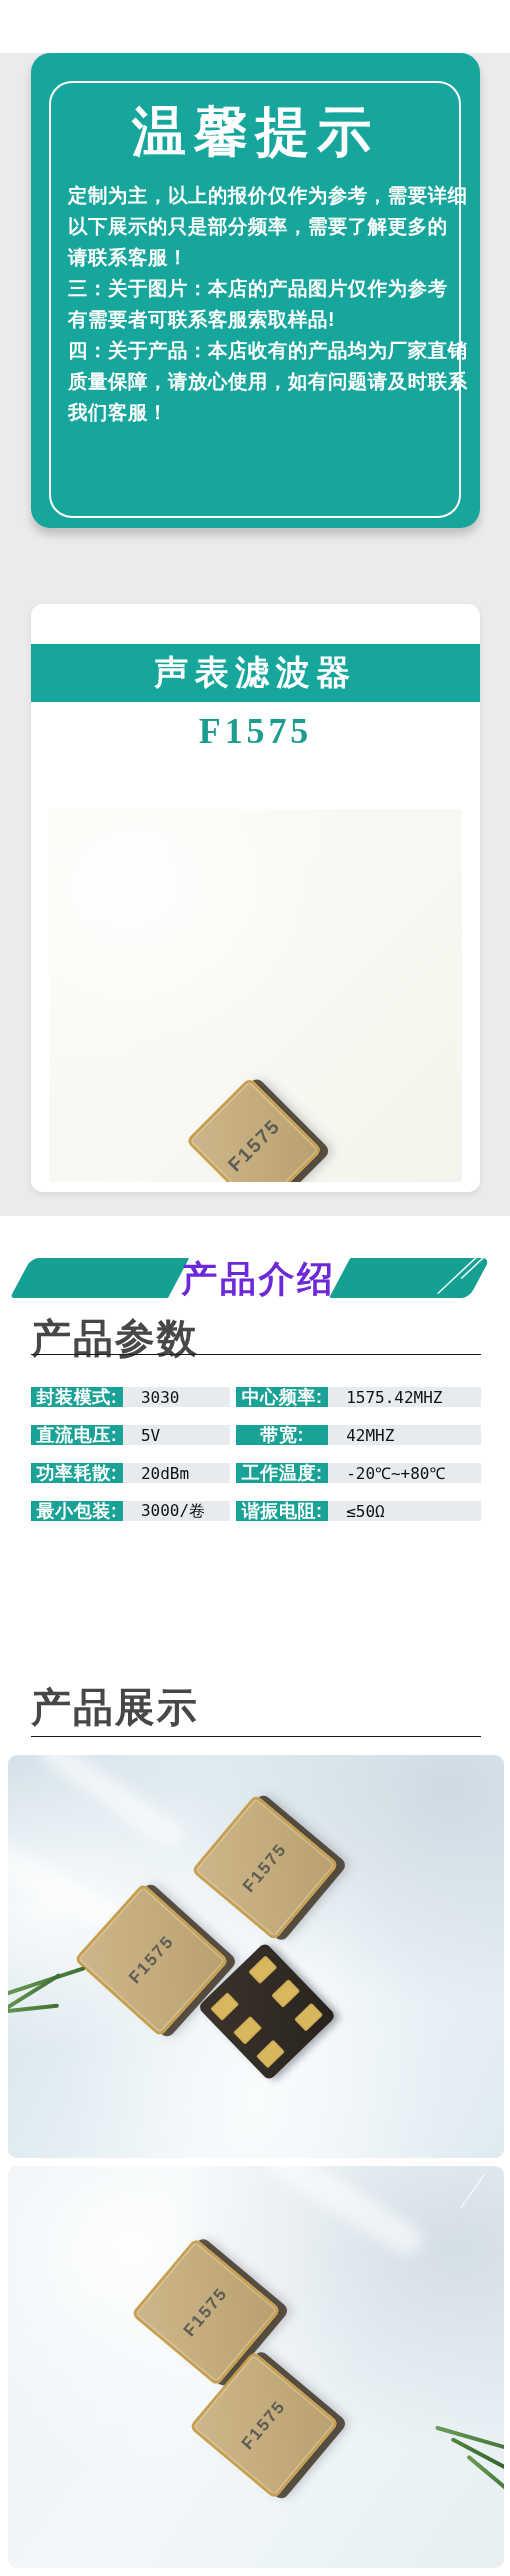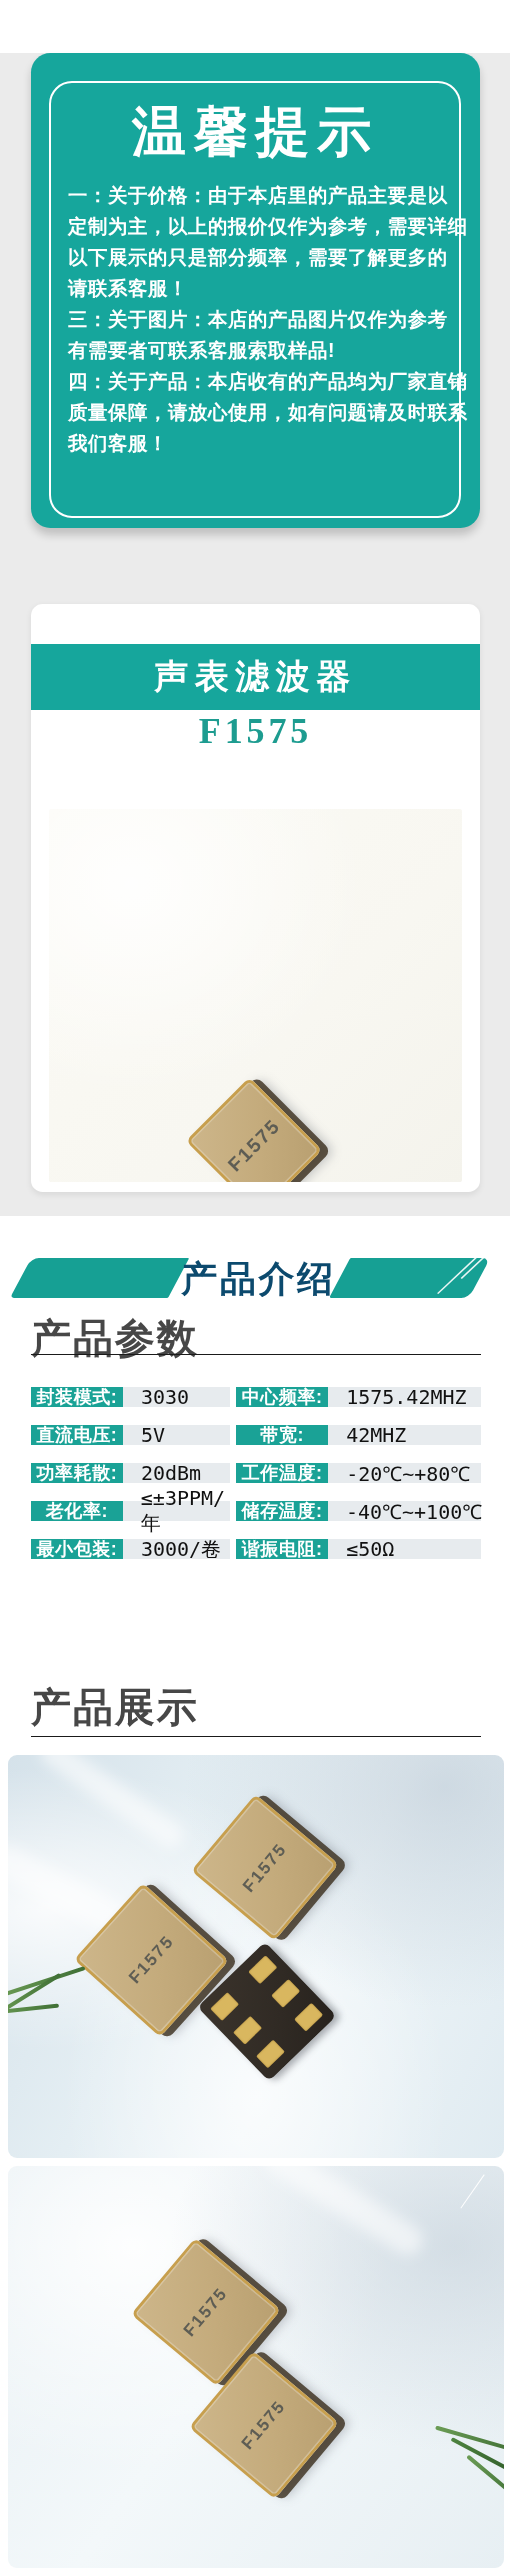--- a/index.html
+++ b/index.html
@@ -32,21 +32,21 @@
     letter-spacing:0.6px;white-space:nowrap;
   }
 
   
   .product-card{
     position:absolute;left:31px;top:604px;width:449px;height:588px;
     background:#ffffff;border-radius:11.6px;
     box-shadow:0 2.6px 6.5px rgba(0,0,0,.08);
   }
   .product-banner{
-    position:absolute;left:0;top:40px;width:449px;height:66px;
+    position:absolute;left:0;top:40px;width:449px;height:58px;
     background:#16a69c;display:flex;align-items:center;justify-content:center;
   }
   .product-banner-text{
     color:#ffffff;font-size:34px;font-weight:bold;letter-spacing:6.5px;
   }
   .product-code-big{
     position:absolute;left:0;right:0;top:106px;text-align:center;
     color:#1d9c90;font-size:36px;font-weight:bold;letter-spacing:3.9px;
     font-family:"Liberation Serif", serif;
   }
@@ -93,21 +93,21 @@
   .pad.p4{left:65%;top:10%;} .pad.p5{left:65%;top:42%;} .pad.p6{left:65%;top:74%;}
 
   
   .intro-bar{
     position:absolute;top:1258px;height:40px;background:#16a094;
   }
   .intro-bar.left{left:10.3px;width:158px;transform:skewX(-28deg);transform-origin:bottom left;border-radius:7.7px 1.3px 1.3px 3.9px;}
   .intro-bar.right{left:329px;width:140px;transform:skewX(-28deg);transform-origin:bottom left;border-radius:1.3px 7.7px 7.7px 2.6px;}
   .intro-title{
     position:absolute;left:168px;width:181px;top:1257px;height:43px;
-    text-align:center;color:#0c4a6e;font-size:36px;font-weight:900;
+    text-align:center;color:#6d28d9;font-size:36px;font-weight:900;
     letter-spacing:2.6px;line-height:43px;
   }
   .bar-slash{
     position:absolute;width:1.9px;height:41px;background:rgba(255,255,255,.9);
     transform:rotate(28deg);
   }
 
   
   .section-heading{
     position:absolute;left:31px;color:#474747;font-size:40px;font-weight:bold;
@@ -119,21 +119,21 @@
 
   
   .spec-table{position:absolute;left:31px;top:1387px;width:450px;}
   .spec-row{display:flex;margin-bottom:18px;height:20px;}
   .spec-label{
     width:92px;background:#1aa296;color:#ffffff;font-size:18px;font-weight:bold;
     display:flex;align-items:center;justify-content:center;letter-spacing:0.6px;
   }
   .spec-value{
     background:#e7ebee;color:#111111;
-    font-family:"DejaVu Sans Mono", monospace;font-size:20px;
+    font-family:"DejaVu Sans Mono", monospace;font-size:16px;
     display:flex;align-items:center;padding-left:18px;box-sizing:border-box;
   }
   .spec-value.v1{width:107px;}
   .spec-spacer{width:6.5px;background:transparent;}
   .spec-value.v2{width:153px;}
 
   
   .photo{
     position:absolute;left:8.4px;width:496px;border-radius:9px;overflow:hidden;
   }
@@ -166,21 +166,20 @@
 </style>
 </head>
 <body>
 
 <div class="gray-band"></div>
 
 <div class="tips-card">
   <div class="tips-inner"></div>
   <div class="tips-title">温馨提示</div>
   <div class="tips-body">
-      <div class="tip-line">一：关于价格：由于本店里的产品主要是以</div>
       <div class="tip-line">定制为主，以上的报价仅作为参考，需要详细</div>
       <div class="tip-line">以下展示的只是部分频率，需要了解更多的</div>
       <div class="tip-line">请联系客服！</div>
       <div class="tip-line">三：关于图片：本店的产品图片仅作为参考</div>
       <div class="tip-line">有需要者可联系客服索取样品!</div>
       <div class="tip-line">四：关于产品：本店收有的产品均为厂家直销</div>
       <div class="tip-line">质量保障，请放心使用，如有问题请及时联系</div>
       <div class="tip-line">我们客服！</div>
     </div>
 </div>
@@ -226,27 +225,20 @@
       <div class="spec-value v2">42MHZ</div>
     </div>
     <div class="spec-row">
       <div class="spec-label">功率耗散:</div>
       <div class="spec-value v1">20dBm</div>
       <div class="spec-spacer"></div>
       <div class="spec-label">工作温度:</div>
       <div class="spec-value v2">-20℃~+80℃</div>
     </div>
     <div class="spec-row">
-      <div class="spec-label">老化率:</div>
-      <div class="spec-value v1">≤±3PPM/年</div>
-      <div class="spec-spacer"></div>
-      <div class="spec-label">储存温度:</div>
-      <div class="spec-value v2">-40℃~+100℃</div>
-    </div>
-    <div class="spec-row">
       <div class="spec-label">最小包装:</div>
       <div class="spec-value v1">3000/卷</div>
       <div class="spec-spacer"></div>
       <div class="spec-label">谐振电阻:</div>
       <div class="spec-value v2">≤50Ω</div>
     </div>
   </div>
 
 <div class="section-heading" style="top:1680px;">产品展示</div>
 <div class="section-rule" style="top:1736px;"></div>

